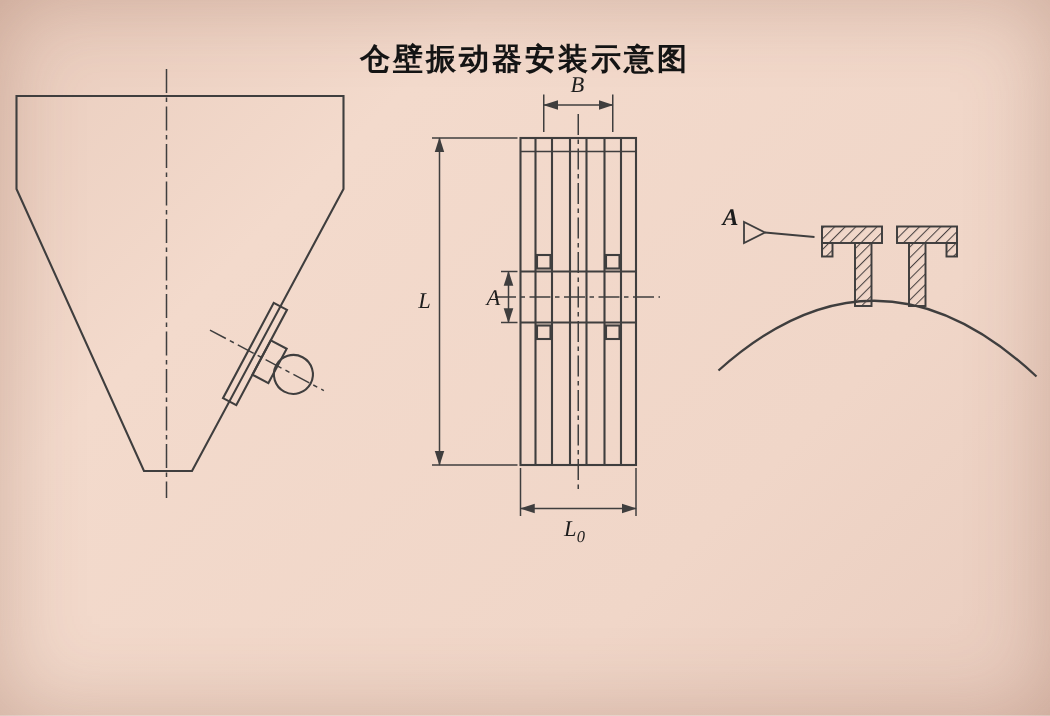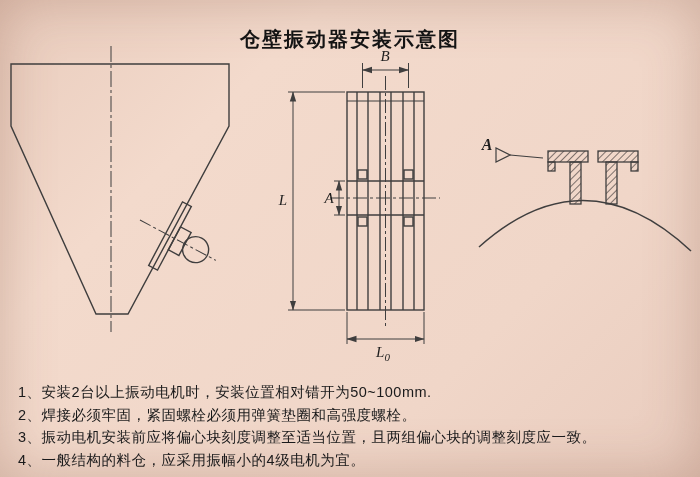--- a/index.html
+++ b/index.html
@@ -121,20 +121,14 @@
 
     <g fill="#1d1d1d" font-family="Liberation Serif, serif" font-style="italic" font-size="15" text-anchor="middle">
       <text x="385" y="61">B</text>
       <text x="283" y="205">L</text>
       <text x="329" y="203">A</text>
       <text x="383" y="357"><tspan>L</tspan><tspan dy="4" font-size="11">0</tspan></text>
       <text x="487" y="150" font-weight="bold" font-size="16">A</text>
     </g>
   </svg>
 
-  <div class="notes">
-    <div class="note-line">1、安装2台以上振动电机时，安装位置相对错开为50~100mm.</div>
-    <div class="note-line">2、焊接必须牢固，紧固螺栓必须用弹簧垫圈和高强度螺栓。</div>
-    <div class="note-line">3、振动电机安装前应将偏心块刻度调整至适当位置，且两组偏心块的调整刻度应一致。</div>
-    <div class="note-line">4、一般结构的料仓，应采用振幅小的4级电机为宜。</div>
-  </div>
 
 </div>
 
 </body></html>

